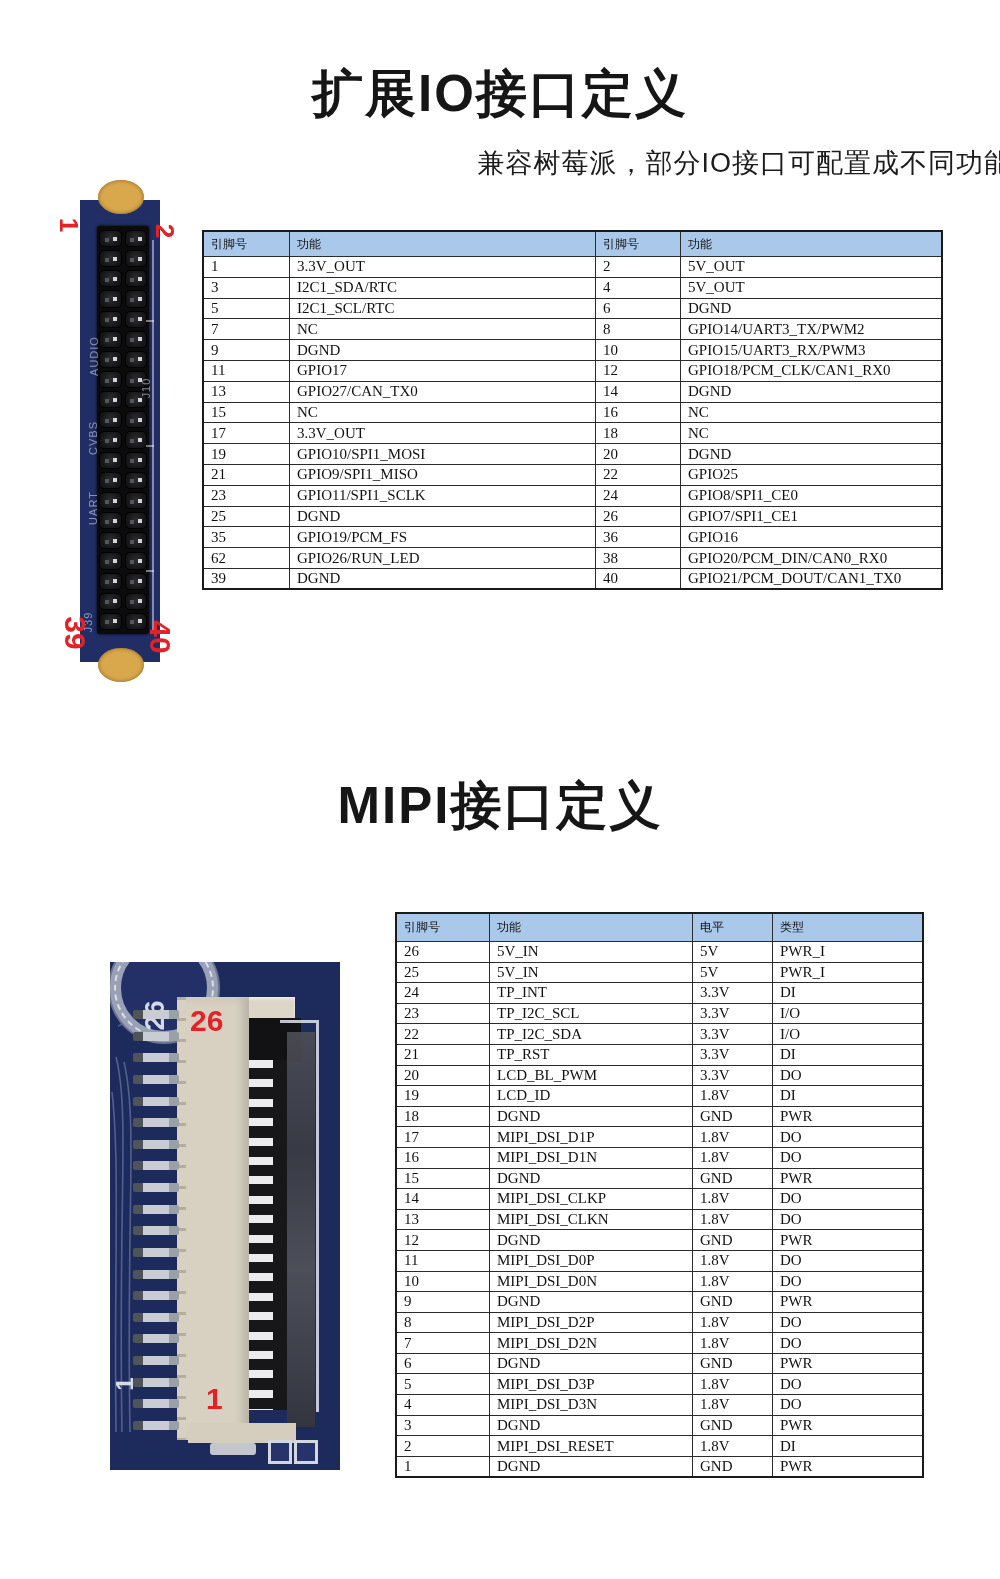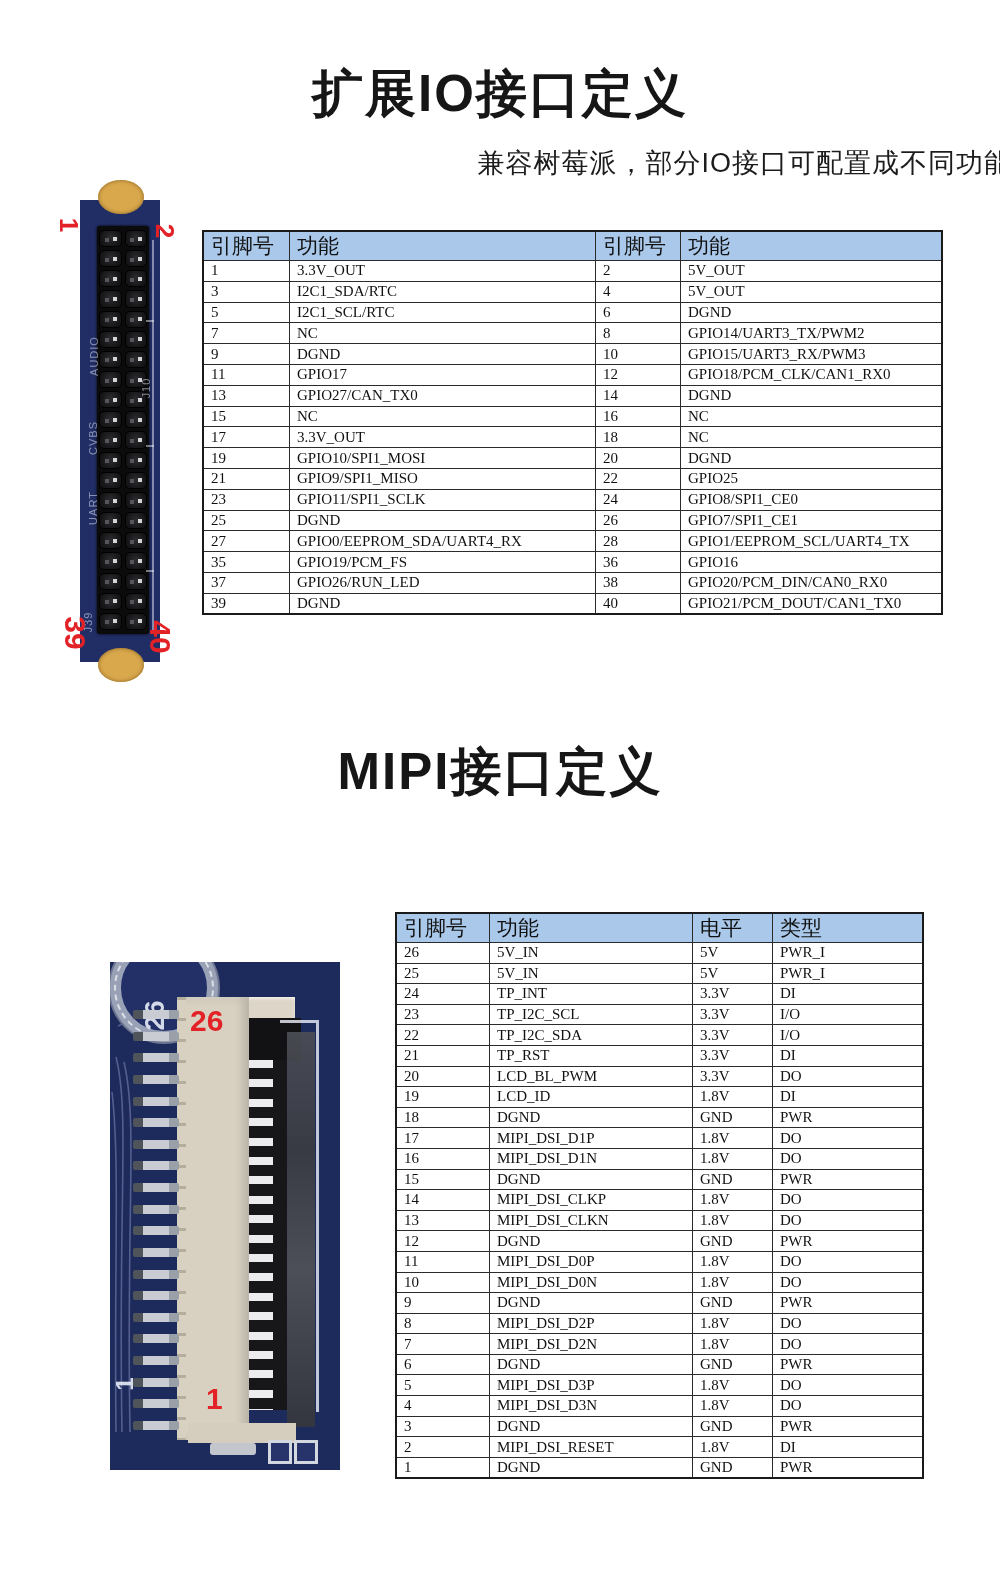--- a/index.html
+++ b/index.html
@@ -4,30 +4,30 @@
 <style>
   html,body{margin:0;padding:0;background:#ffffff;}
   .page{position:relative;width:1000px;height:1579px;background:#fff;overflow:hidden;
         font-family:"Liberation Sans","DejaVu Sans",sans-serif;color:#111;}
 
   
   .big-title{position:absolute;left:0;width:100%;text-align:center;margin:0;
              font-size:51px;font-weight:bold;letter-spacing:2px;color:#161616;}
   .sub-title{position:absolute;left:0;width:100%;text-align:right;margin:12px;
              font-size:27px;color:#1c1c1c;letter-spacing:1px;}
-  #t1{top:60px;} #s1{top:133px;} #t2{top:738px;} #s2{top:812px;}
+  #t1{top:60px;} #s1{top:133px;} #t2{top:772px;} #s2{top:812px;}
 
   
   table.spec{position:absolute;border-collapse:collapse;table-layout:fixed;
              background:#fff;border:2px solid #1a1a1a;
              font-family:"Liberation Serif","DejaVu Serif",serif;}
   table.spec th,table.spec td{border:1px solid #2b2b2b;padding:0 0 0 7px;
              font-weight:normal;text-align:left;overflow:hidden;white-space:nowrap;
              font-size:15px;color:#111;}
-  table.spec th{background:#aac8ea;font-size:21px;height:24px;}
+  table.spec th{background:#aac8ea;font-size:12px;height:24px;}
   #table1{left:202px;top:230px;width:706px;}
   #table1 tbody tr{height:20.8px;}
   #table1 .c1{width:78px}#table1 .c2{width:298px}#table1 .c3{width:77px}#table1 .c4{width:253px}
   #table2{left:395px;top:912px;width:494px;}
   #table2 th{height:27px;}
   #table2 tbody tr{height:20.6px;}
   #table2 .c1{width:85px}#table2 .c2{width:195px}#table2 .c3{width:72px}#table2 .c4{width:142px}
 
   
   .pcb1{position:absolute;left:80px;top:200px;width:80px;height:462px;background:#212e66;}
@@ -242,33 +242,27 @@
           <td>24</td>
           <td>GPIO8/SPI1_CE0</td>
         </tr>
         <tr>
           <td>25</td>
           <td>DGND</td>
           <td>26</td>
           <td>GPIO7/SPI1_CE1</td>
         </tr>
         <tr>
-          <td>27</td>
-          <td>GPIO0/EEPROM_SDA/UART4_RX</td>
-          <td>28</td>
-          <td>GPIO1/EEPROM_SCL/UART4_TX</td>
-        </tr>
-        <tr>
           <td>35</td>
           <td>GPIO19/PCM_FS</td>
           <td>36</td>
           <td>GPIO16</td>
         </tr>
         <tr>
-          <td>37</td>
+          <td>62</td>
           <td>GPIO26/RUN_LED</td>
           <td>38</td>
           <td>GPIO20/PCM_DIN/CAN0_RX0</td>
         </tr>
         <tr>
           <td>39</td>
           <td>DGND</td>
           <td>40</td>
           <td>GPIO21/PCM_DOUT/CAN1_TX0</td>
         </tr>

